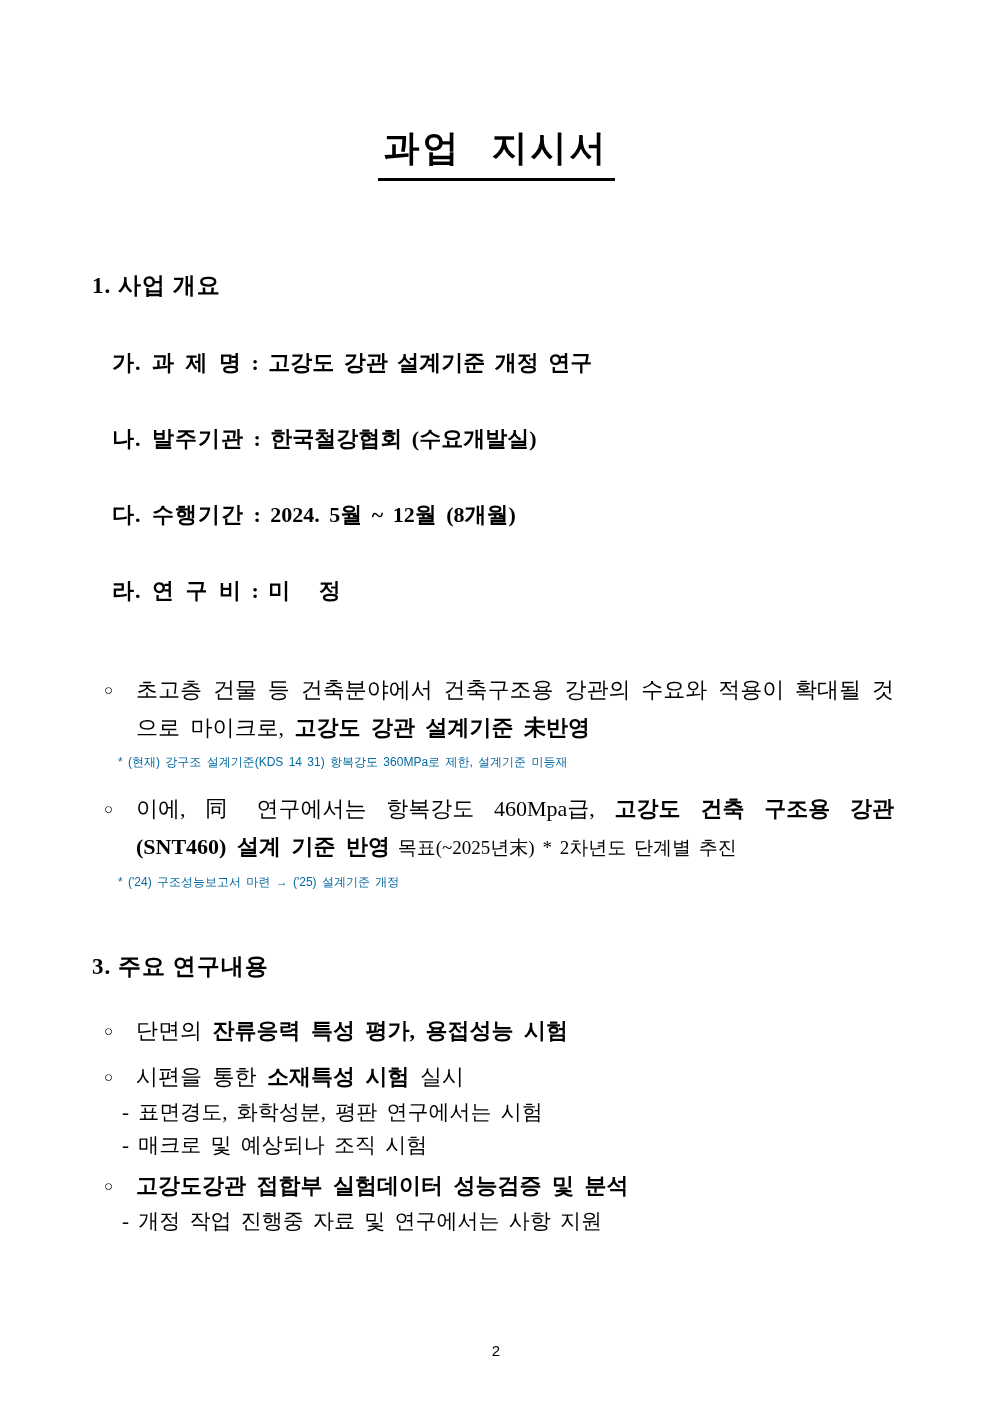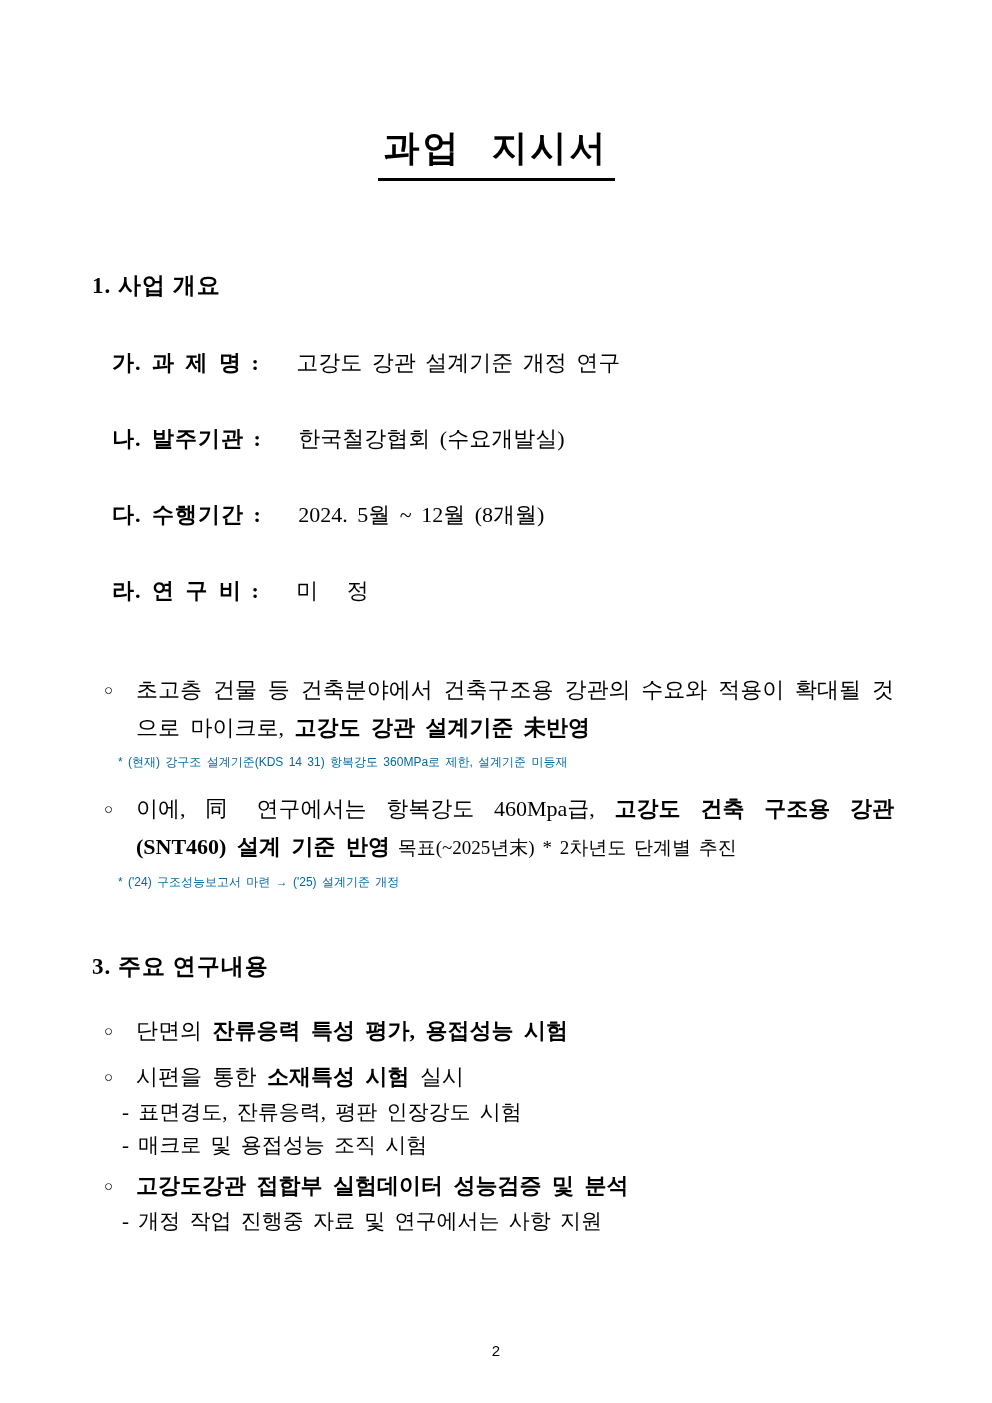--- a/index.html
+++ b/index.html
@@ -51,21 +51,21 @@
   
   .s1-item {
     margin-left: 20px;
     margin-top: 45px;
     font-size: 22px;
     line-height: 31px;
     word-spacing: 4px;
   }
   .s1-label { font-weight: bold; letter-spacing: 1px; }
   .s1-sep { font-weight: bold; }
-  .s1-value { font-weight: normal; margin-left: 28px; }
+  .s1-value { font-weight: bold; }
 
   
   .bullet {
     margin-left: 12px;
     padding-left: 32px;
     width: 758px;
     font-size: 22px;
     line-height: 37px;
     text-align: justify;
     word-spacing: 5px;
@@ -159,22 +159,22 @@
 <div class="section" id="sec3">
   <div class="sec-heading pre">3. 주요 연구내용</div>
 
   <div class="bullet bullet-a">
     <span class="marker">○</span><span class="pre">단면의 </span><span class="b-bold pre">잔류응력 특성 평가, 용접성능 시험</span><span class="pre"></span>
   </div>
 
   <div class="bullet bullet-b">
     <span class="marker">○</span><span class="pre">시편을 통한 </span><span class="b-bold pre">소재특성 시험</span><span class="pre"> 실시</span>
   </div>
-  <div class="subitem pre">- 표면경도, 잔류응력, 평판 인장강도 시험</div>
-  <div class="subitem pre">- 매크로 및 용접성능 조직 시험</div>
+  <div class="subitem pre">- 표면경도, 화학성분, 평판 연구에서는 시험</div>
+  <div class="subitem pre">- 매크로 및 예상되나 조직 시험</div>
 
   <div class="bullet bullet-c">
     <span class="marker">○</span><span class="pre"></span><span class="b-bold pre">고강도강관 접합부 실험데이터 성능검증 및 분석</span><span class="pre"></span>
   </div>
   <div class="subitem pre">- 개정 작업 진행중 자료 및 연구에서는 사항 지원</div>
 </div>
 
 <div class="page-number">2</div>
 
 </body></html>

